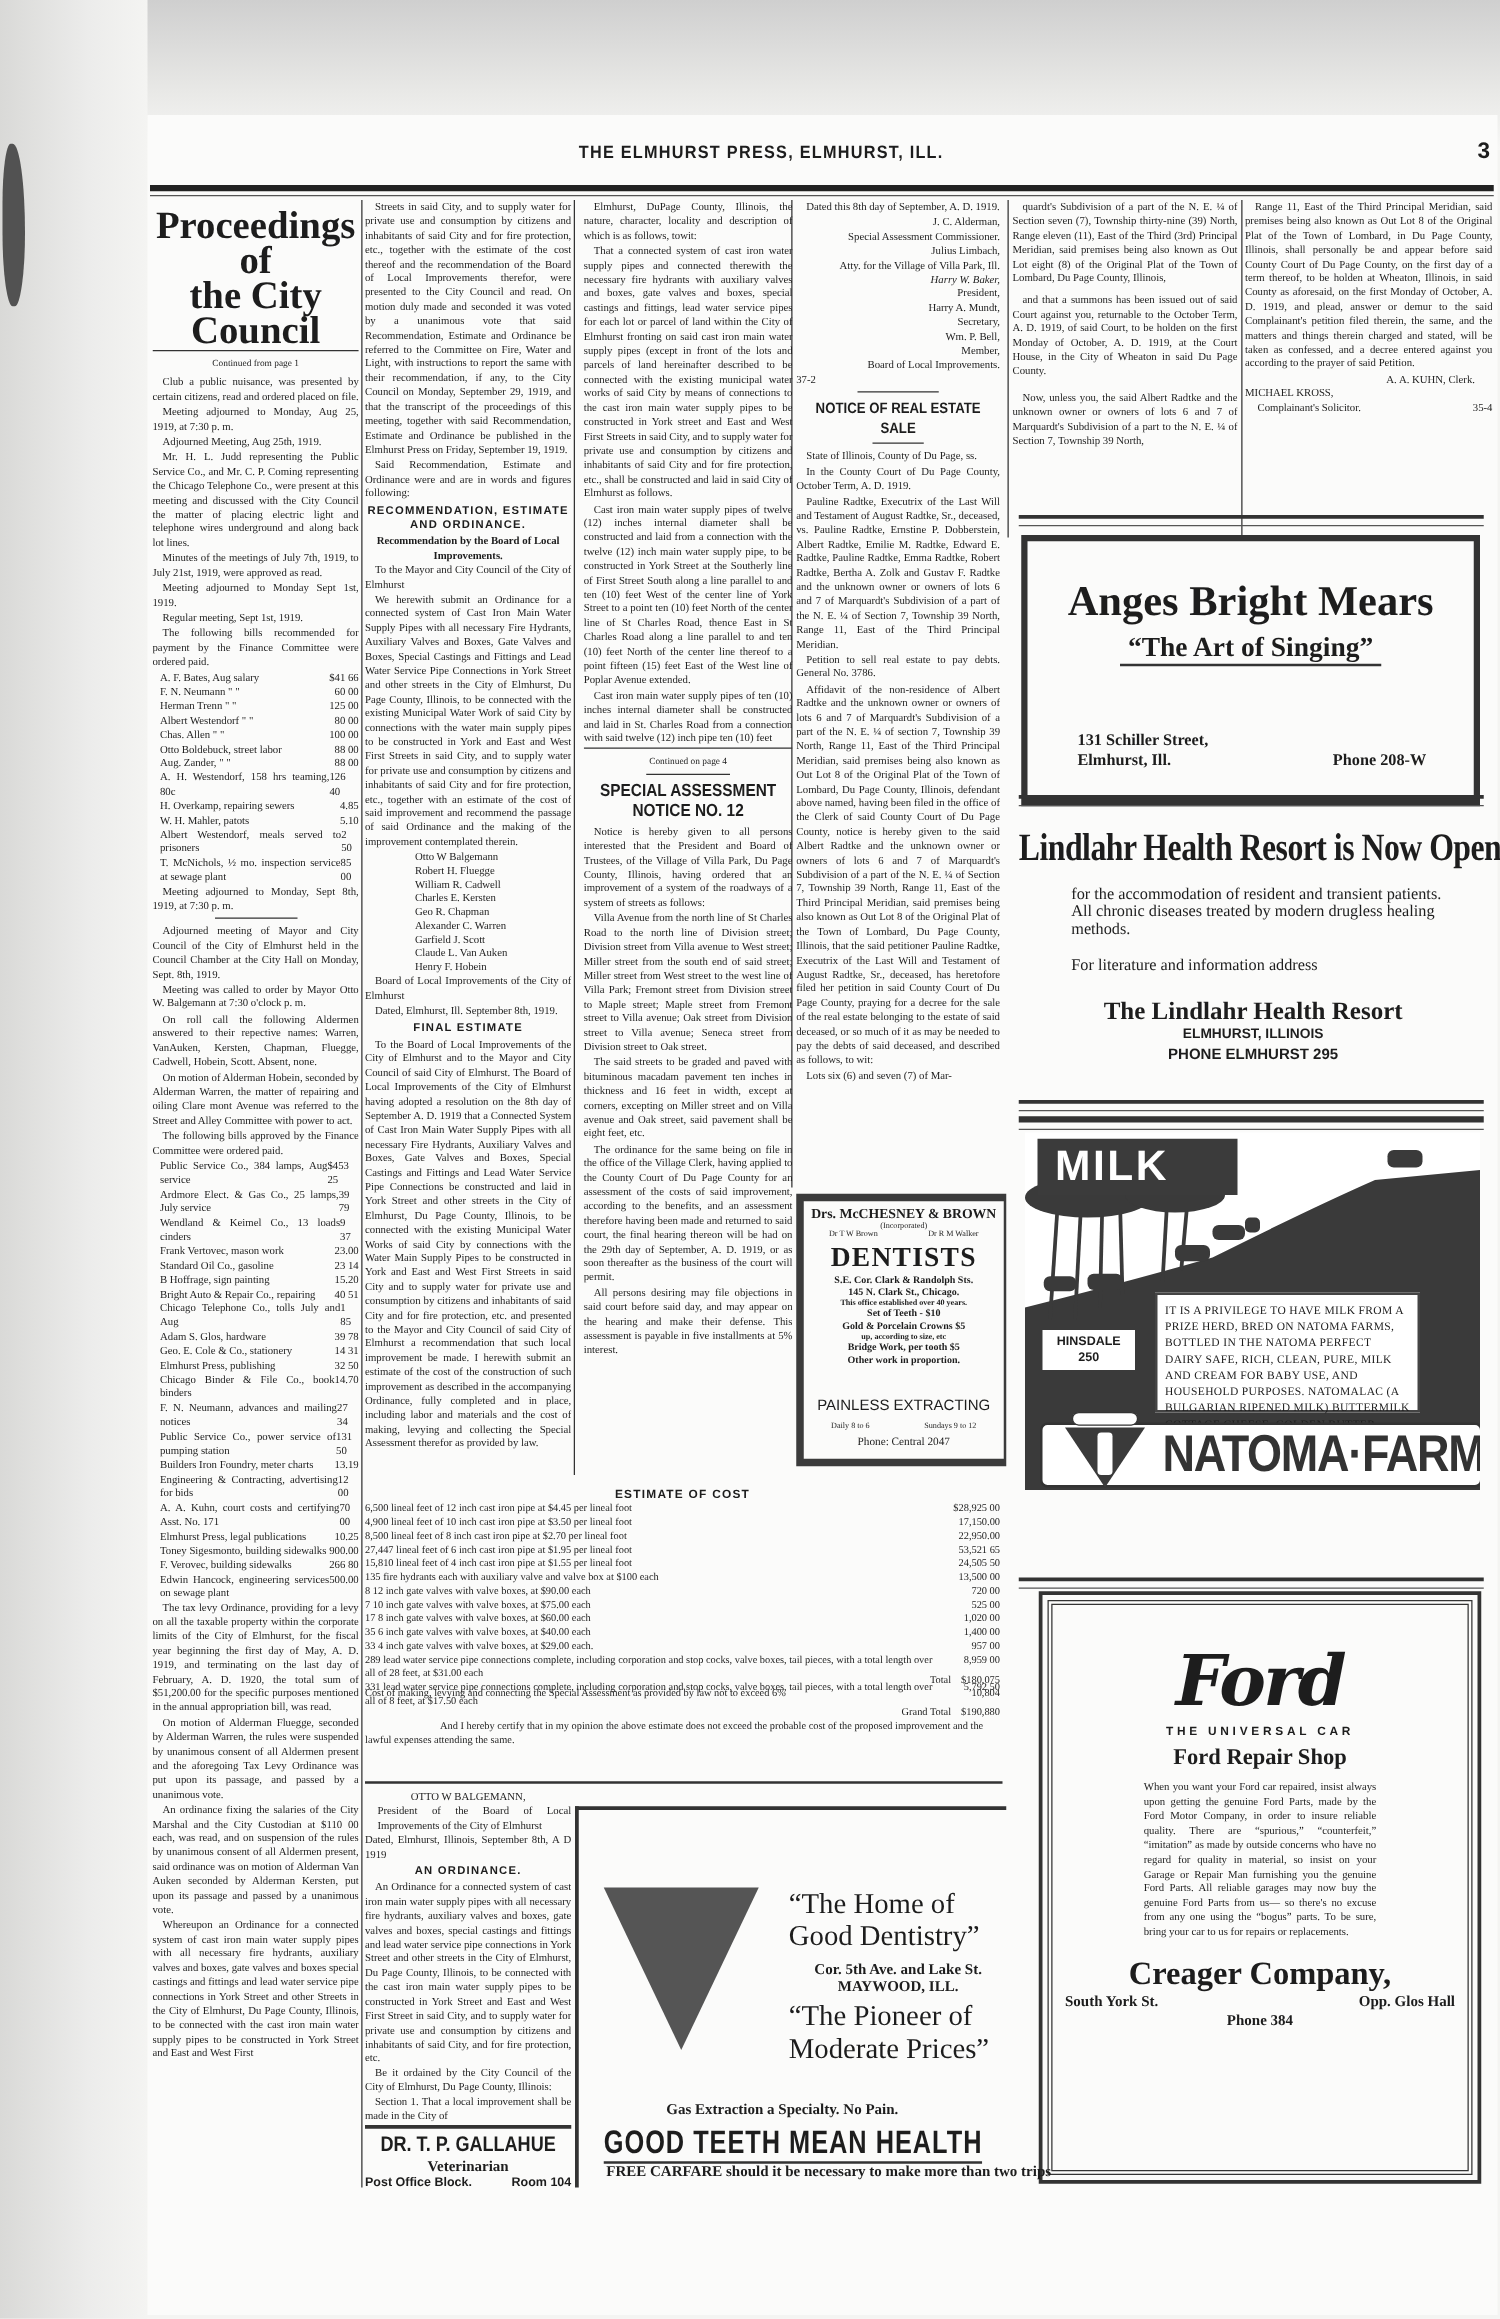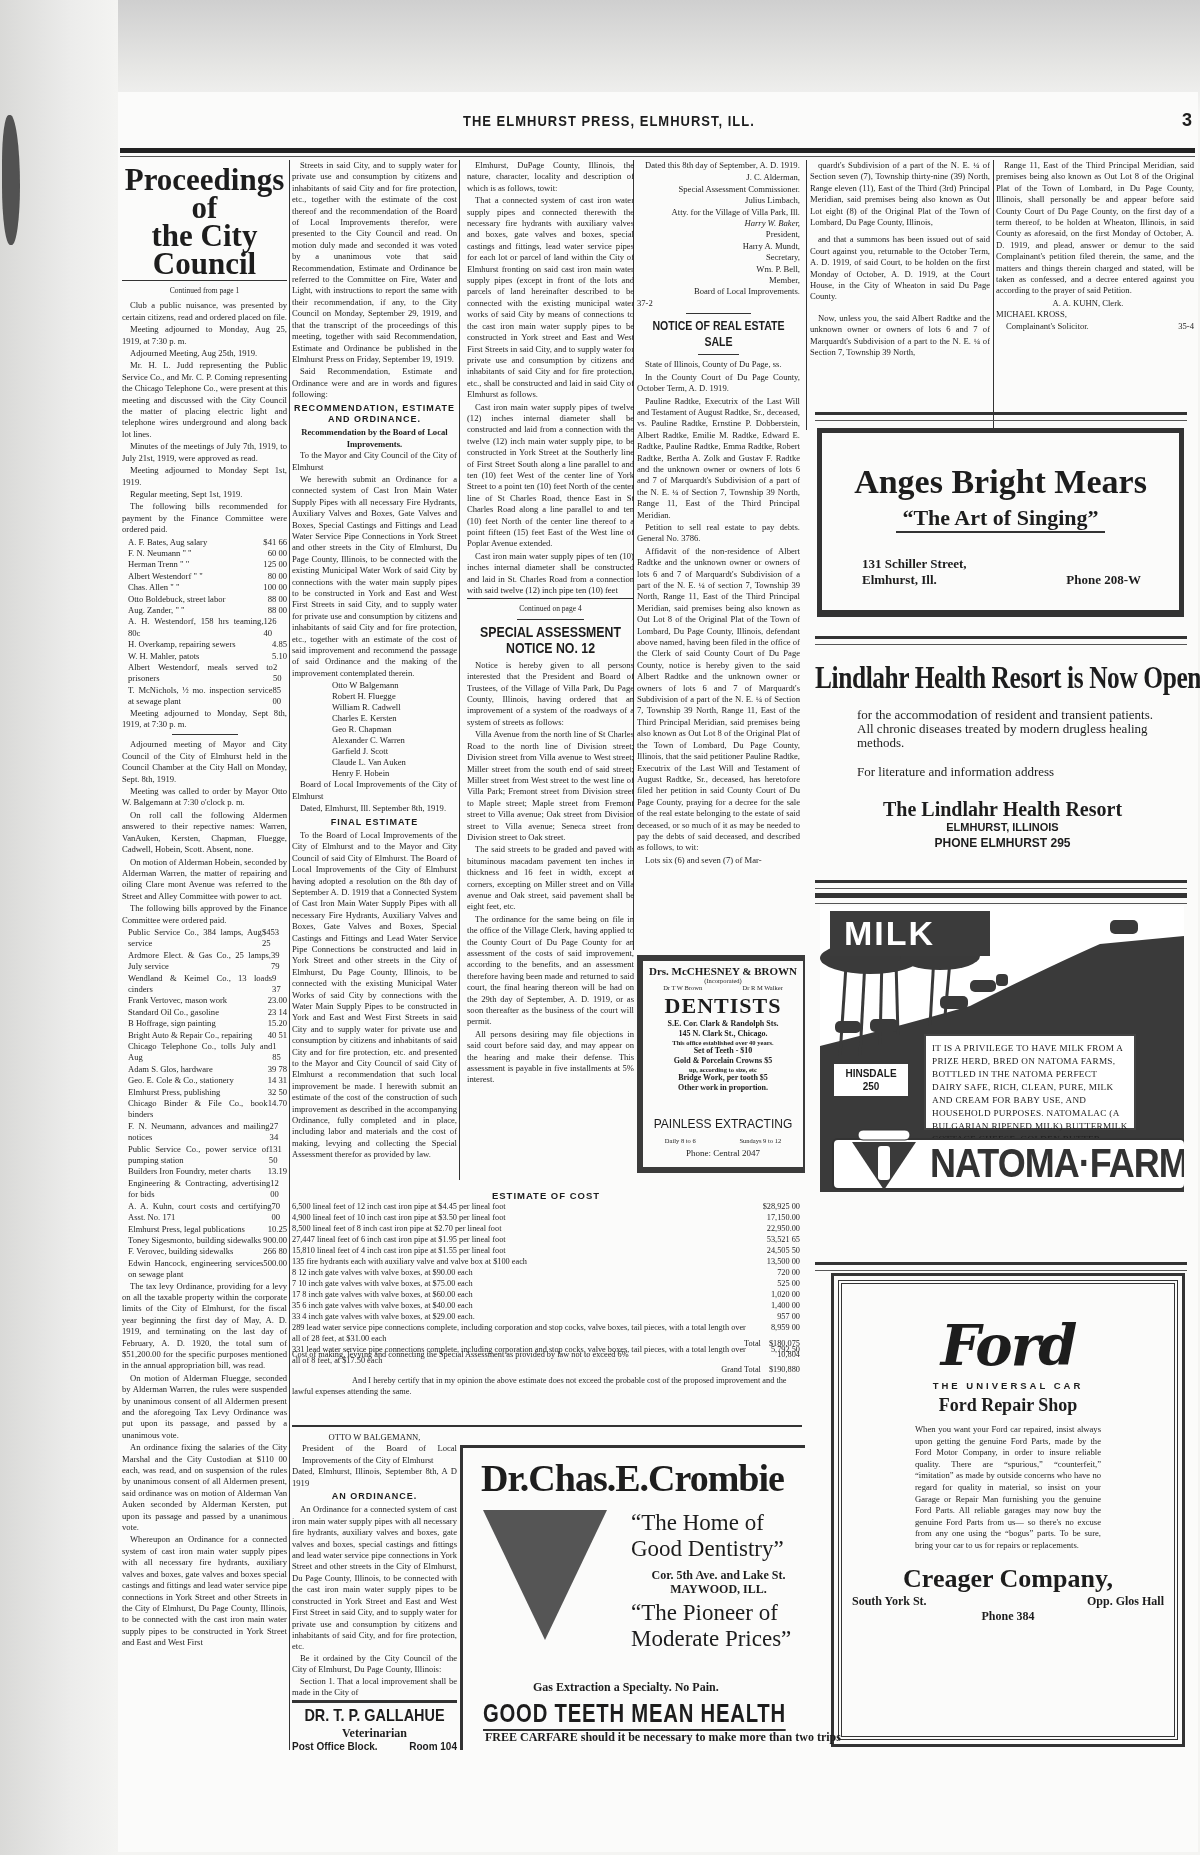--- a/index.html
+++ b/index.html
@@ -33,21 +33,21 @@
   .sig{text-align:right;}
   .estimate{position:absolute;left:292px;top:1190px;width:508px;height:145px;font-size:8.3px;line-height:11px;}
   .estimate .eh{text-align:center;font-family:"Liberation Sans",sans-serif;font-weight:bold;font-size:9.5px;letter-spacing:1px;}
   .erow{display:flex;justify-content:space-between;}
   .erow .amt{width:62px;text-align:right;}
   .tot{display:flex;justify-content:flex-end;gap:8px;font-size:8.3px;line-height:11px;}
   .lower2{position:absolute;left:292px;top:1350px;width:165px;height:350px;font-size:8.6px;line-height:11.4px;text-align:justify;overflow:hidden;}
   .lower2 p{margin:0;text-indent:8px;}
   
   .ad{position:absolute;box-sizing:border-box;}
-  .ad-mears{left:817px;top:428px;width:367px;height:189px;border:5px solid #333;border-bottom-width:7px;text-align:center;}
+  .ad-mears{left:817px;top:428px;width:367px;height:217px;border:5px solid #333;border-bottom-width:7px;text-align:center;}
   .ad-mears .name{font-size:34px;font-weight:bold;margin-top:30px;}
   .ad-mears .tag{font-size:22px;font-weight:bold;display:inline-block;border-bottom:2px solid #333;margin-top:4px;padding:0 6px;}
   .ad-mears .addr{position:absolute;left:40px;bottom:22px;text-align:left;font-size:13px;font-weight:bold;line-height:16px;}
   .ad-mears .phone{position:absolute;right:38px;bottom:22px;font-size:13px;font-weight:bold;}
   .dbl{position:absolute;left:815px;width:372px;height:5px;border-top:3px solid #333;border-bottom:1px solid #555;}
   .ad-lindlahr{left:815px;top:660px;width:375px;height:255px;}
   .ad-lindlahr .h{font-size:31px;font-weight:bold;white-space:nowrap;transform:scaleX(.82);transform-origin:left;letter-spacing:-.5px;}
   .ad-lindlahr .body{margin:12px 0 0 42px;font-size:13px;line-height:14px;width:300px;}
   .ad-lindlahr .lit{margin:14px 0 0 42px;font-size:13px;}
   .ad-lindlahr .name2{text-align:center;font-size:20px;font-weight:bold;margin-top:18px;}
@@ -342,21 +342,21 @@
   <p>Lots six (6) and seven (7) of Mar-</p>
 </div>
 
 <div class="col c5">
   <p>quardt's Subdivision of a part of the N. E. ¼ of Section seven (7), Township thirty-nine (39) North, Range eleven (11), East of the Third (3rd) Principal Meridian, said premises being also known as Out Lot eight (8) of the Original Plat of the Town of Lombard, Du Page County, Illinois,</p>
   <p style="margin-top:6px">and that a summons has been issued out of said Court against you, returnable to the October Term, A. D. 1919, of said Court, to be holden on the first Monday of October, A. D. 1919, at the Court House, in the City of Wheaton in said Du Page County.</p>
   <p style="margin-top:10px">Now, unless you, the said Albert Radtke and the unknown owner or owners of lots 6 and 7 of Marquardt's Subdivision of a part to the N. E. ¼ of Section 7, Township 39 North,</p>
 </div>
 <div class="col c6">
   <p>Range 11, East of the Third Principal Meridian, said premises being also known as Out Lot 8 of the Original Plat of the Town of Lombard, in Du Page County, Illinois, shall personally be and appear before said County Court of Du Page County, on the first day of a term thereof, to be holden at Wheaton, Illinois, in said County as aforesaid, on the first Monday of October, A. D. 1919, and plead, answer or demur to the said Complainant's petition filed therein, the same, and the matters and things therein charged and stated, will be taken as confessed, and a decree entered against you according to the prayer of said Petition.</p>
-  <div style="text-align:center;padding-right:14px">A. A. KUHN, Clerk.</div>
+  <div style="text-align:right;padding-right:14px">A. A. KUHN, Clerk.</div>
   <div>MICHAEL KROSS,</div>
   <div style="display:flex;justify-content:space-between;padding-left:10px">
     <span>Complainant's Solicitor.</span>
     <span>35-4</span>
   </div>
 </div>
 <div class="dbl" style="top:412px"></div>
 
 <div class="ad ad-mears">
   <div class="name">Anges Bright Mears</div>
@@ -543,21 +543,20 @@
 <div class="ad ad-gall">
   <div class="n">DR. T. P. GALLAHUE</div>
   <div class="v">Veterinarian</div>
   <div class="po">
       <span>Post Office Block.</span>
       <span>Room 104</span>
     </div>
 </div>
 
 <div class="ad ad-crombie">
-  <div class="crombie-name">Dr.Chas.E.Crombie</div>
   <div class="crombie-tri"></div>
   <div class="crombie-right">
     <div class="q">“The Home of Good Dentistry”</div>
     <div class="a">Cor. 5th Ave. and Lake St.</div>
     <div class="a" style="margin-top:0">MAYWOOD, ILL.</div>
     <div class="q" style="margin-top:4px">“The Pioneer of Moderate Prices”</div>
   </div>
   <div class="crombie-gas">Gas Extraction a Specialty. No Pain.</div>
   <div class="crombie-good">GOOD TEETH MEAN HEALTH</div>
   <div class="crombie-free">FREE CARFARE should it be necessary to make more than two trips</div>

